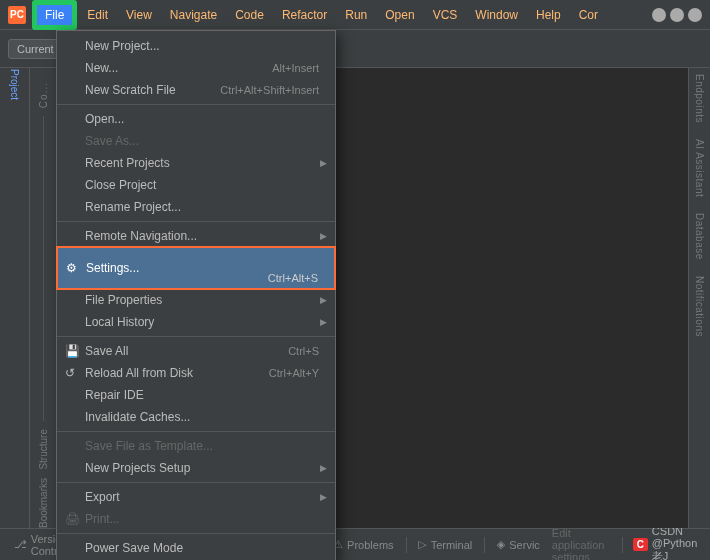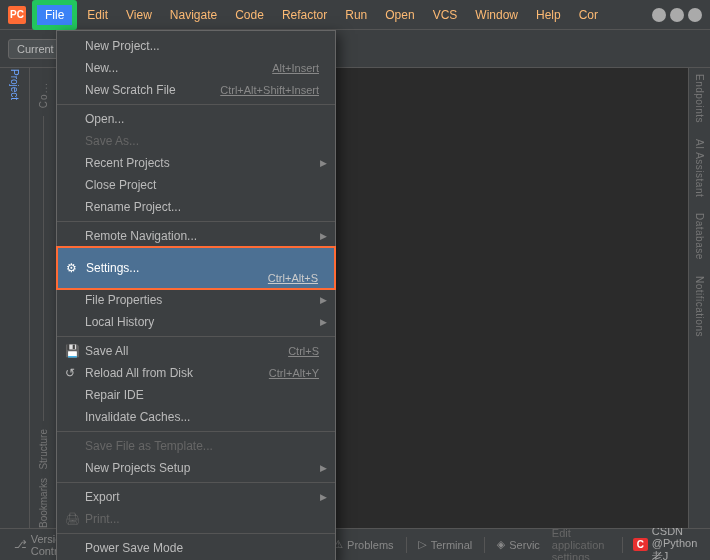--- a/index.html
+++ b/index.html
@@ -246,21 +246,20 @@
       font-size: 12px;
       position: relative;
       min-height: 22px;
     }
     .dropdown-item.highlighted { background: #4c7093; color: white; }
     .dropdown-item.disabled { color: #666; cursor: default; }
     .dropdown-item .shortcut {
       margin-left: auto;
       color: #888;
       font-size: 11px;
-      text-decoration: underline;
     }
     .dropdown-item.highlighted .shortcut { color: #ccc; margin-top: 20px; }
     .dropdown-item .item-icon {
       position: absolute;
       left: 8px;
       font-size: 12px;
     }
     .dropdown-separator {
       height: 1px;
       background: #555;

